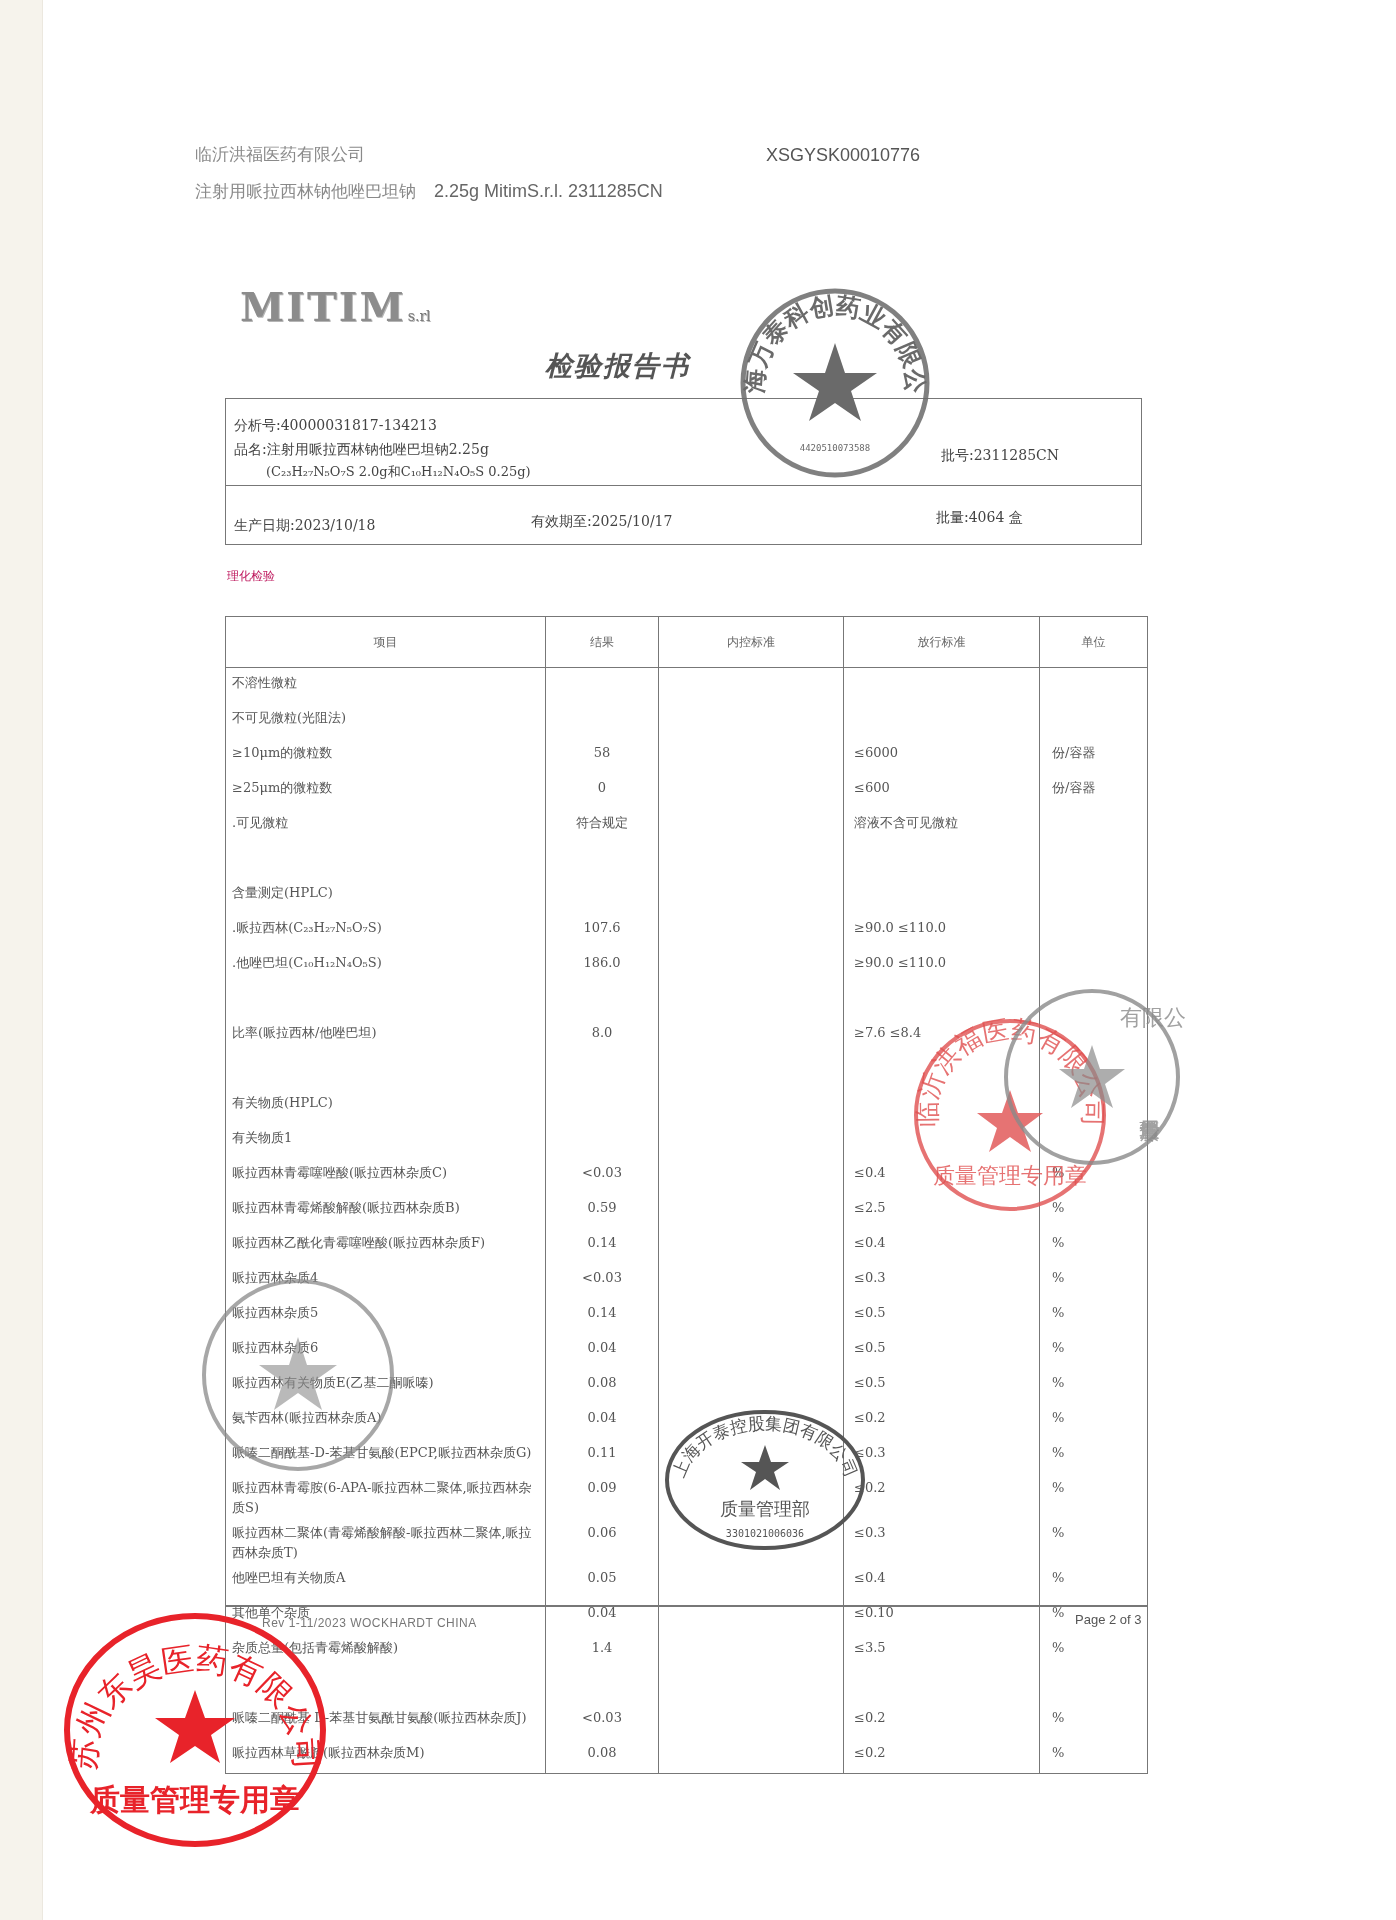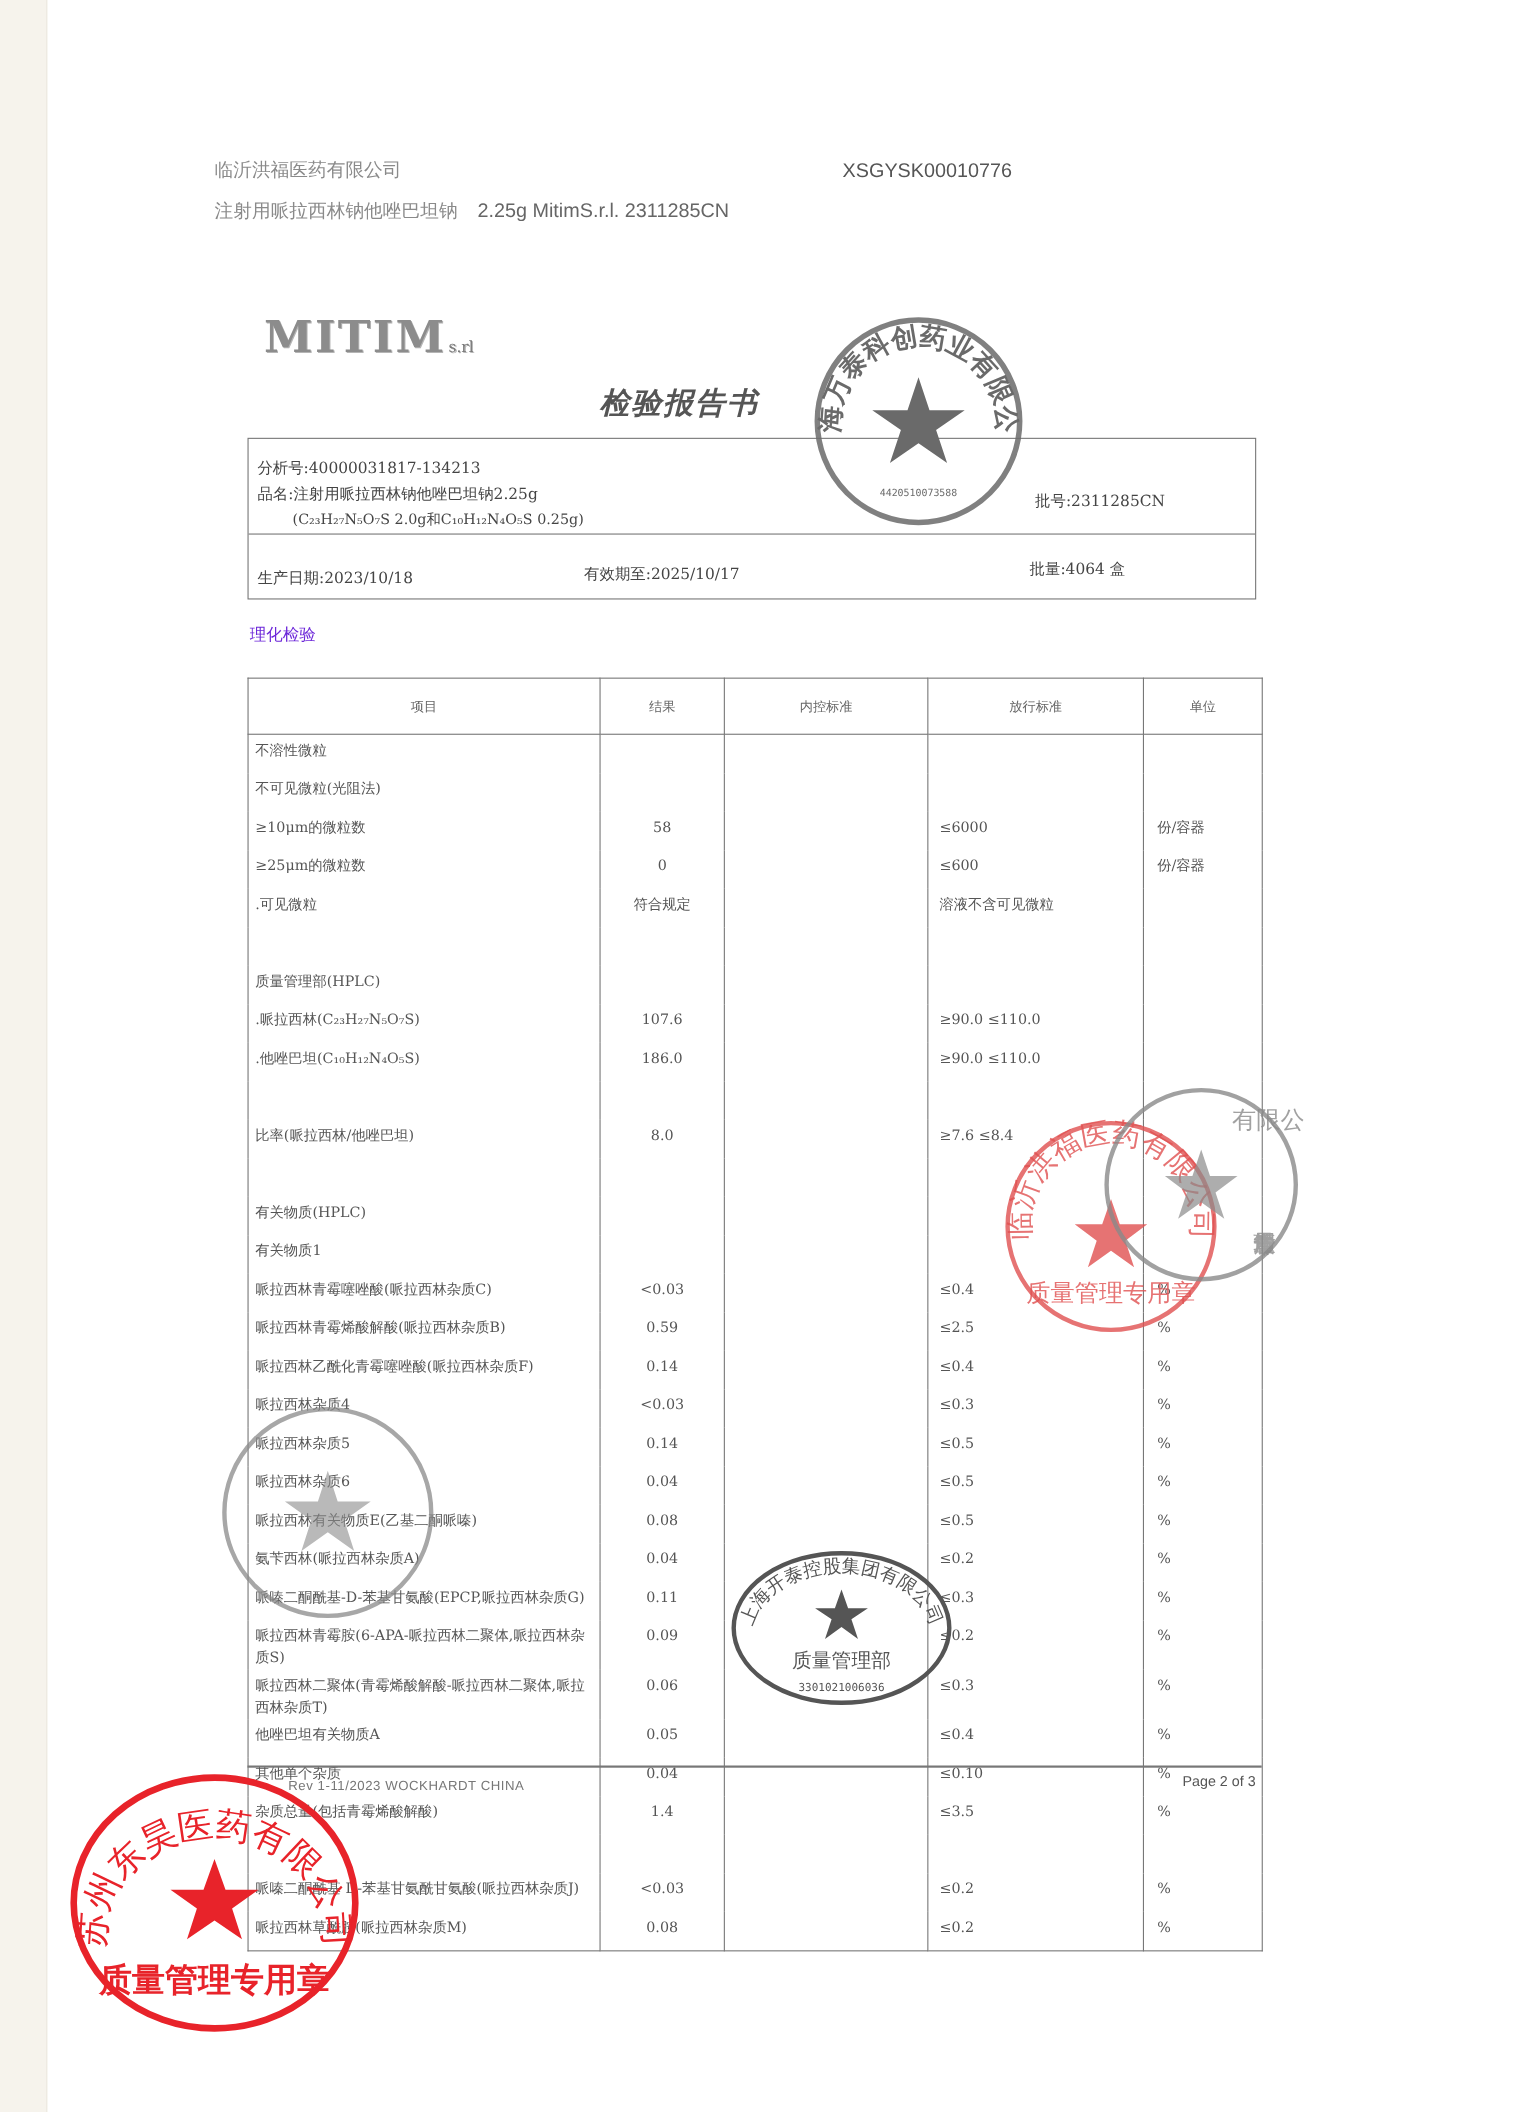--- a/index.html
+++ b/index.html
@@ -17,21 +17,21 @@
   .header-line2 .cn { color: #8a8a8a; font-size: 17px; margin-right: 18px; }
 
   .logo { position: absolute; left: 240px; top: 283px; font-family: "DejaVu Serif", serif; font-weight: bold; font-size: 40px; letter-spacing: 2px; color: #8c8c8c; text-shadow: 1px 1px 0 #b5b5b5; }
   .logo small { font-size: 14px; font-weight: normal; color: #777; letter-spacing: 0; margin-left: 2px; }
   .doc-title { position: absolute; left: 545px; top: 348px; font-size: 27px; font-style: italic; font-weight: bold; color: #555; letter-spacing: 2px; }
 
   .info-box { position: absolute; left: 225px; top: 398px; width: 915px; height: 145px; border: 1.5px solid #777; }
   .info-box .divider { position: absolute; left: 0; right: 0; top: 86px; border-top: 1.5px solid #777; }
   .info-text { position: absolute; font-size: 14px; color: #444; white-space: nowrap; }
 
-  .section-label { position: absolute; left: 227px; top: 568px; font-size: 15px; color: #6d28d9; }
+  .section-label { position: absolute; left: 227px; top: 568px; font-size: 12px; color: #be185d; }
 
   .result-table { position: absolute; left: 225px; top: 616px; width: 922px; border-collapse: collapse; table-layout: fixed; padding-left: 46px; }
   .result-table th, .result-table td { border-left: 1.3px solid #777; border-right: 1.3px solid #777; font-size: 13px; color: #555; font-weight: normal; vertical-align: top; }
   .result-table thead th { border-top: 1.5px solid #777; border-bottom: 1.5px solid #777; height: 48px; vertical-align: middle; text-align: center; font-size: 12px; color: #666; }
   .result-table tbody tr:last-child td { border-bottom: 1.5px solid #777; }
   .result-table td { padding: 0 4px; line-height: 30px; height: 30px; }
   .result-table td.c-item { padding-left: 6px; line-height: 20px; padding-top: 5px; }
   .result-table td.c-res { text-align: center; }
   .result-table td.c-rel { padding-left: 10px; }
   .result-table td.c-unit { padding-left: 12px; }
@@ -124,21 +124,21 @@
         <td class="c-unit"></td>
       </tr>
       <tr>
         <td class="c-item"></td>
         <td class="c-res"></td>
         <td class="c-int"></td>
         <td class="c-rel"></td>
         <td class="c-unit"></td>
       </tr>
       <tr>
-        <td class="c-item">质量管理部(HPLC)</td>
+        <td class="c-item">含量测定(HPLC)</td>
         <td class="c-res"></td>
         <td class="c-int"></td>
         <td class="c-rel"></td>
         <td class="c-unit"></td>
       </tr>
       <tr>
         <td class="c-item">.哌拉西林(C₂₃H₂₇N₅O₇S)</td>
         <td class="c-res">107.6</td>
         <td class="c-int"></td>
         <td class="c-rel">≥90.0   ≤110.0</td>

